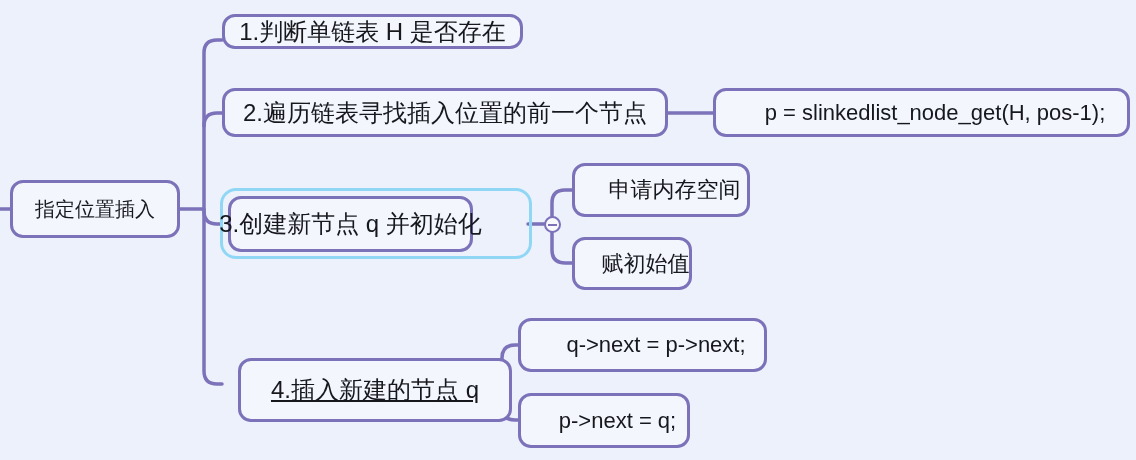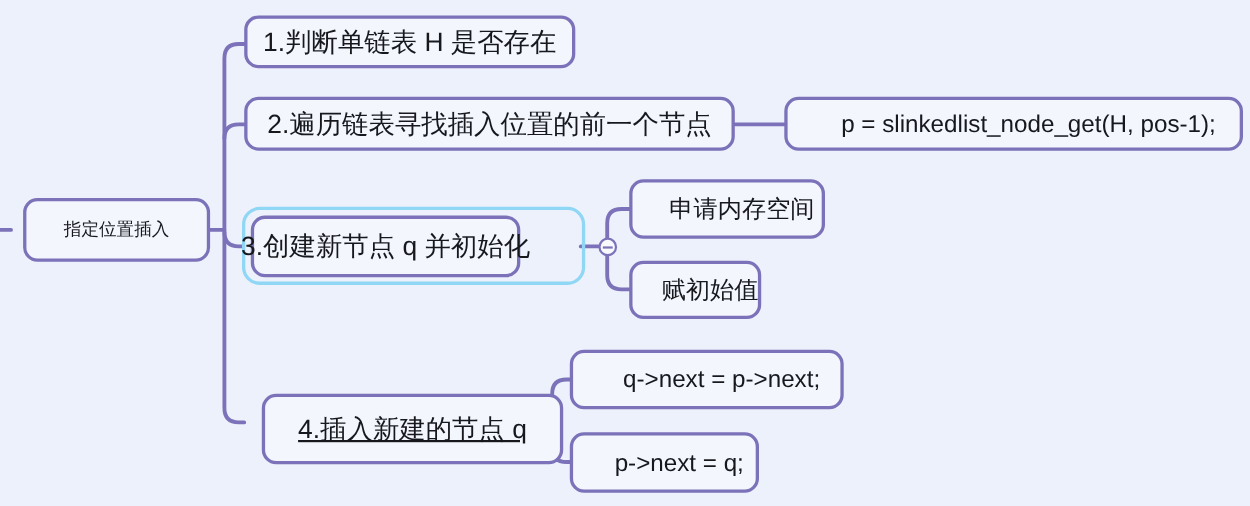--- a/index.html
+++ b/index.html
@@ -24,21 +24,21 @@
     border: 3px solid #7b72ba;
     border-radius: 13px;
     background: #f3f6fd;
     display: flex;
     align-items: center;
     justify-content: center;
     white-space: nowrap;
     color: #16181d;
     cursor: default;
   }
-  .lvl0 { font-size: 16px; margin-left: 11px; }
+  .lvl0 { font-size: 20px; }
   .lvl1 { font-size: 24px; }
   .lvl2 { font-size: 22px; padding-left: 27px; }
   .selection-frame {
     position: absolute;
     box-sizing: border-box;
     border: 3px solid #90d7f6;
     border-radius: 16px;
     background: transparent;
   }
   .collapse-btn {
@@ -81,21 +81,21 @@
 
       <path d="M 496 384 H 502"></path>
       <path d="M 518 345 H 515 Q 502 345 502 358 V 407 Q 502 420 515 420 H 518"></path>
     </g>
   </svg>
 
   <div class="selection-frame" style="left:220px; top:188px; width:312px; height:71px;"></div>
 
   <div class="node lvl0" style="left:10px; top:180px; width:170px; height:58px;">指定位置插入</div>
 
-  <div class="node lvl1" style="left:222px; top:14px; width:301px; height:48px;">1.判断单链表 H 是否存在</div>
+  <div class="node lvl1" style="left:222px; top:14px; width:301px; height:35px;">1.判断单链表 H 是否存在</div>
 
   <div class="node lvl1" style="left:222px; top:88px; width:446px; height:49px;">2.遍历链表寻找插入位置的前一个节点</div>
 
   <div class="node lvl1" style="left:228px; top:196px; width:245px; height:56px;">3.创建新节点 q 并初始化</div>
 
   <div class="node lvl1" style="left:238px; top:358px; width:274px; height:64px;text-decoration:underline;">4.插入新建的节点 q</div>
 
   <div class="node lvl2" style="left:713px; top:88px; width:417px; height:49px;">p = slinkedlist_node_get(H, pos-1);</div>
 
   <div class="node lvl2" style="left:572px; top:163px; width:178px; height:54px;">申请内存空间</div>

